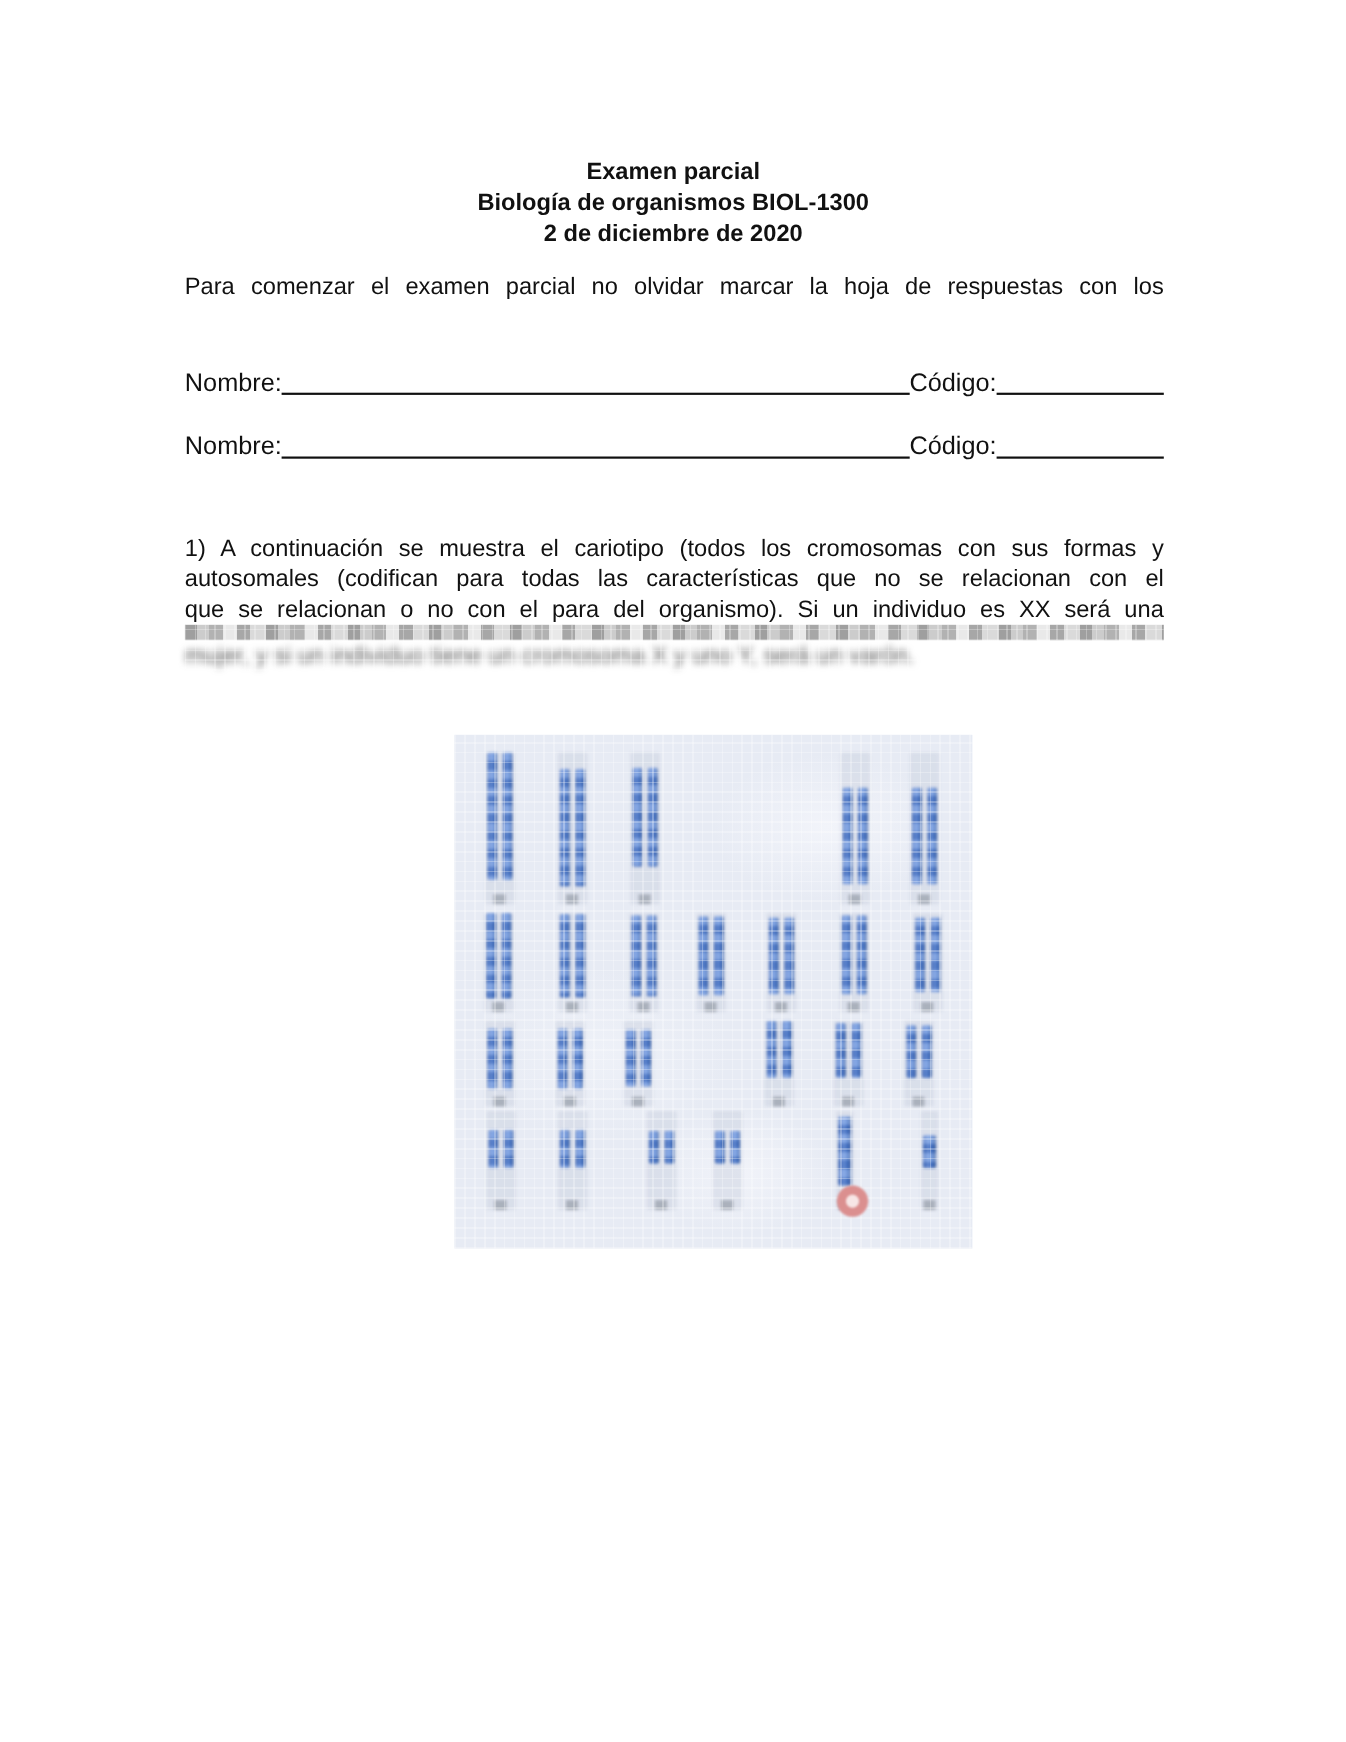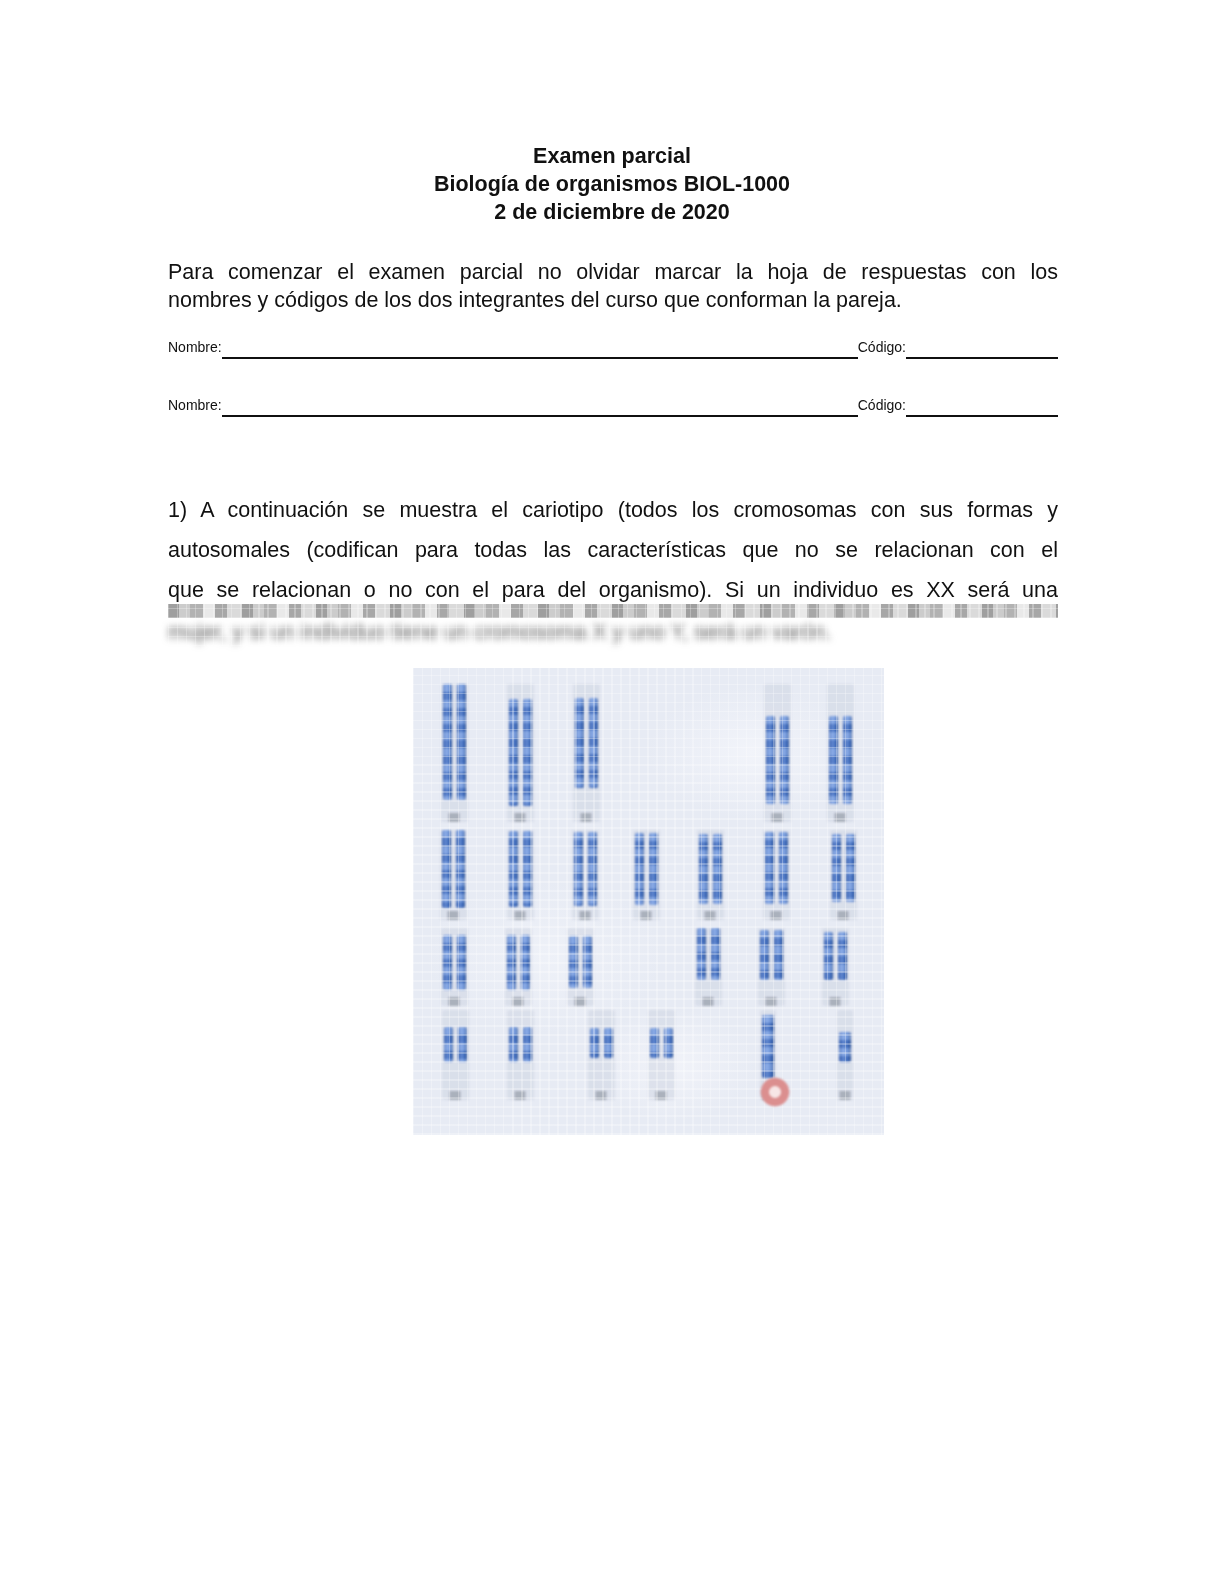--- a/index.html
+++ b/index.html
@@ -4,23 +4,23 @@
 <style>
   html,body{margin:0;padding:0;background:#ffffff;}
   .page{
     position:relative;width:1224px;height:1584px;background:#ffffff;
     font-family:"Liberation Sans", sans-serif;color:#111;overflow:hidden;
   }
   .abs{position:absolute;}
   .content{left:168px;width:890px;}
   .title-block{left:0;width:1224px;text-align:center;font-weight:bold;font-size:21.5px;line-height:28px;}
   .para{font-size:21.5px;line-height:28px;}
-  .jline{text-align:justify;text-align-last:justify;white-space:normal;margin-top:12px;}
+  .jline{text-align:justify;text-align-last:justify;white-space:normal;}
   .lline{text-align:left;}
-  .name-row{display:flex;align-items:stretch;height:26px;font-size:14px;line-height:26px;}
+  .name-row{display:flex;align-items:stretch;height:26px;font-size:23px;line-height:26px;}
   .name-row .lbl{flex:0 0 auto;}
   .fill{border-bottom:2px solid #101010;margin-bottom:1px;}
   .fill.grow{flex:1 1 auto;}
   .fill.code{flex:0 0 152px;}
   
   .pixel{position:relative;}
   .pixel::after{
     content:"";position:absolute;inset:0;pointer-events:none;
     background:
       repeating-linear-gradient(90deg,rgba(255,255,255,.28) 0 1.5px,transparent 1.5px 9px),
@@ -58,27 +58,26 @@
     background:radial-gradient(circle, #f7e6e6 0 26%, var(--kt-red) 30% 64%, rgba(219,143,143,0) 70%);
   }
 </style>
 </head>
 <body>
 
 <div class="page">
 
   <div class="abs title-block" style="top:142px;">
     <div>Examen parcial</div>
-    <div>Biología de organismos BIOL-1000</div>
+    <div>Biología de organismos BIOL-1300</div>
     <div>2 de diciembre de 2020</div>
   </div>
 
   <div class="abs content para" style="top:246px;">
     <div class="jline">Para comenzar el examen parcial no olvidar marcar la hoja de respuestas con los</div>
-    <div class="lline">nombres y códigos de los dos integrantes del curso que conforman la pareja.</div>
   </div>
 
   <div class="abs content name-row" style="top:334px;">
     <span class="lbl">Nombre:</span>
     <span class="fill grow"></span>
     <span class="lbl">Código:</span>
     <span class="fill code"></span>
   </div>
   <div class="abs content name-row" style="top:392px;">
     <span class="lbl">Nombre:</span>

